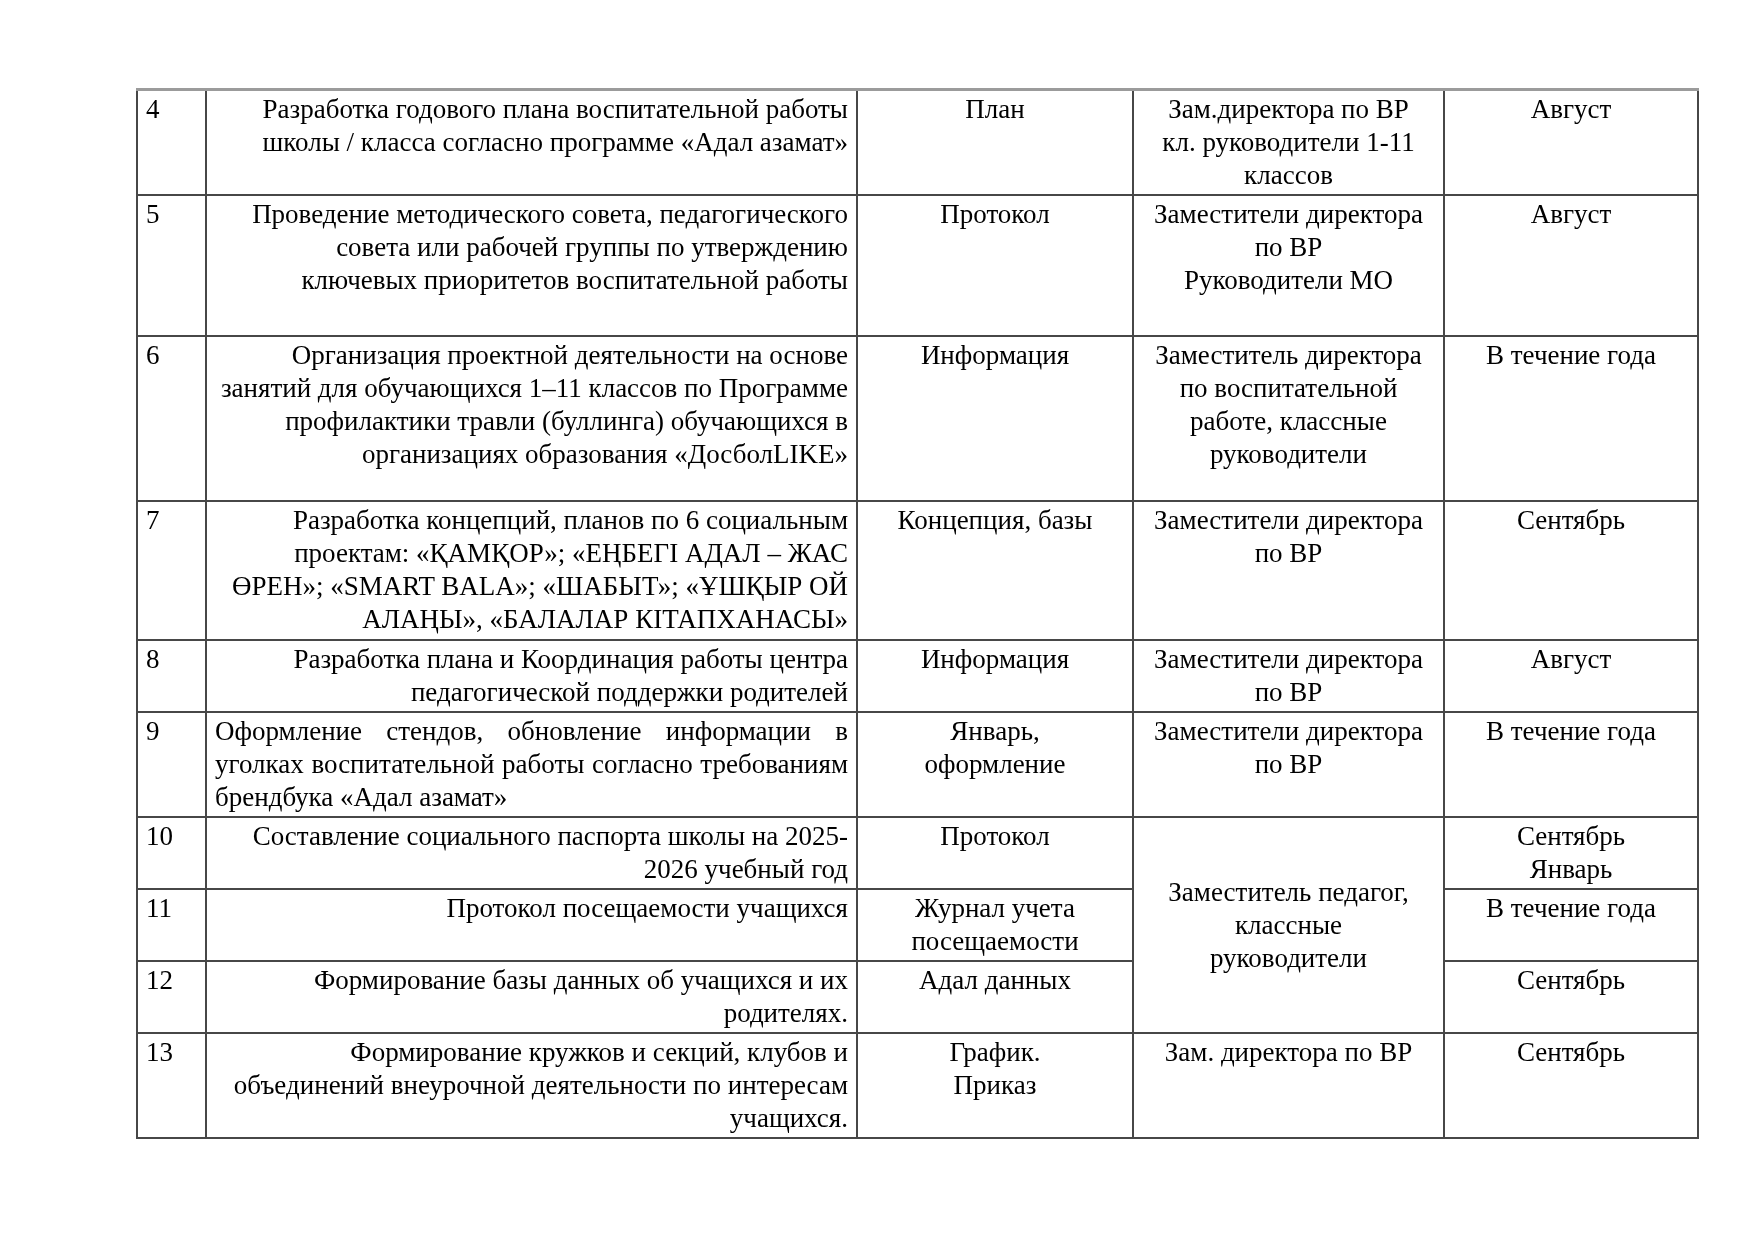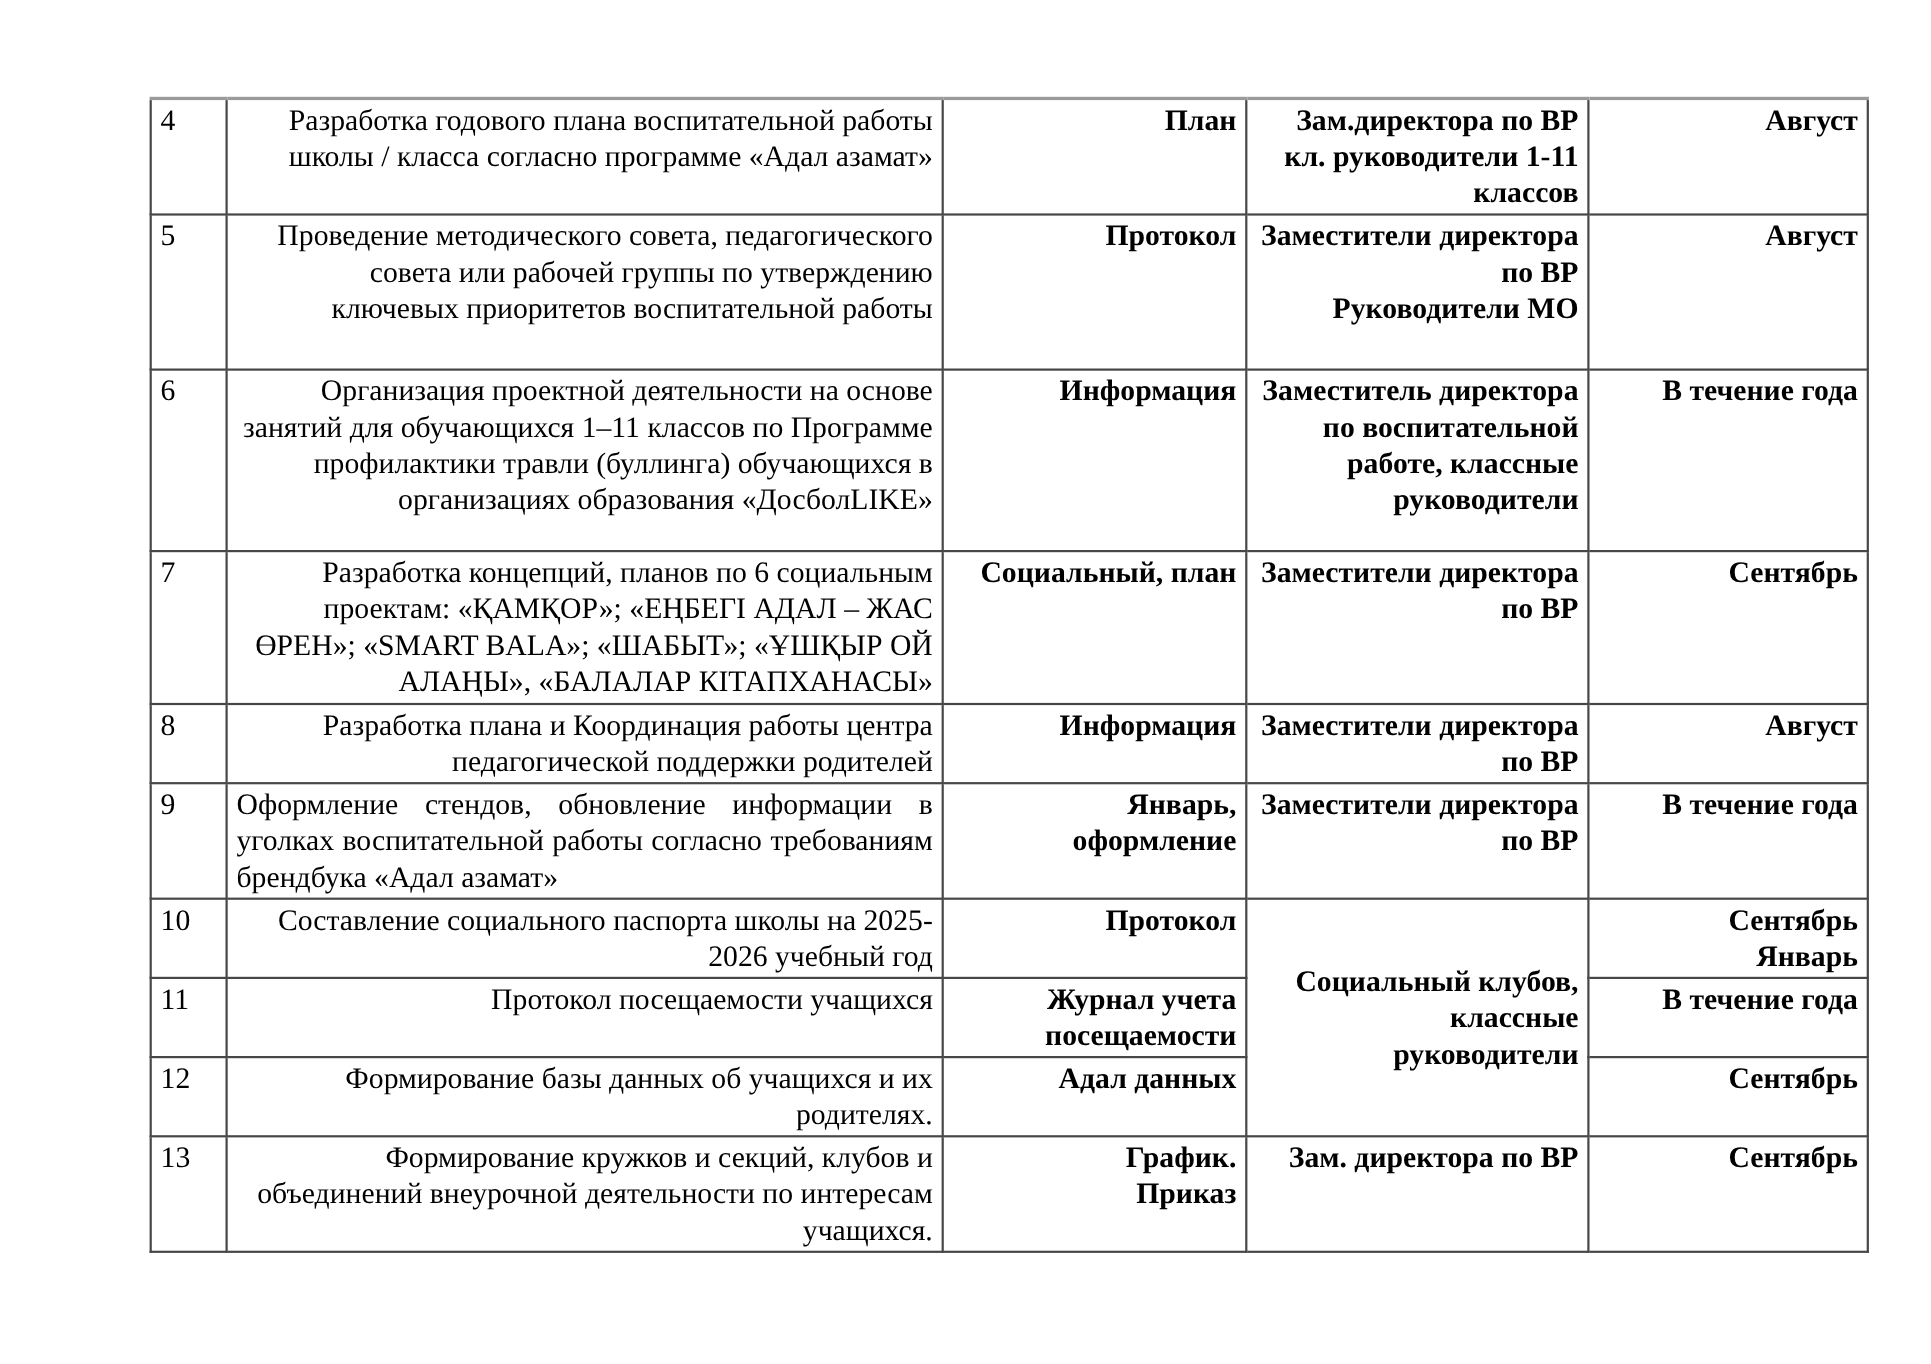--- a/index.html
+++ b/index.html
@@ -48,21 +48,21 @@
     text-align: left;
     padding-left: 10px;
     padding-right: 2px;
   }
   td.act {
     text-align: right;
     padding-left: 11px;
     padding-right: 9px;
   }
   td.act.justify { text-align: justify; }
-  td.doc, td.resp, td.time { text-align: right; font-weight: bold; }
+  td.doc, td.resp, td.time { text-align: center; }
   td.resp.merged { vertical-align: middle; }
 
   tr.r4  { height: 99px; }
   tr.r5  { height: 141px; }
   tr.r6  { height: 165px; }
   tr.r7  { height: 139px; }
   tr.r8  { height: 66px; }
   tr.r9  { height: 99px; }
   tr.r10 { height: 69px; margin-top: 36px; }
   tr.r11 { height: 67px; }
@@ -106,21 +106,21 @@
         <td class="doc">Информация</td>
         <td class="resp">Заместитель директора
 по воспитательной
 работе, классные
 руководители</td>
         <td class="time">В течение года</td>
       </tr>
       <tr class="r7">
         <td class="num">7</td>
         <td class="act">Разработка концепций, планов по 6 социальным проектам: «ҚАМҚОР»; «ЕҢБЕГІ АДАЛ – ЖАС ӨРЕН»; «SMART BALA»; «ШАБЫТ»; «ҰШҚЫР ОЙ АЛАҢЫ», «БАЛАЛАР КІТАПХАНАСЫ»</td>
-        <td class="doc">Социальный, план</td>
+        <td class="doc">Концепция, базы</td>
         <td class="resp">Заместители директора
 по ВР</td>
         <td class="time">Сентябрь</td>
       </tr>
       <tr class="r8">
         <td class="num">8</td>
         <td class="act">Разработка плана и Координация работы центра педагогической поддержки родителей</td>
         <td class="doc">Информация</td>
         <td class="resp">Заместители директора
 по ВР</td>
@@ -132,21 +132,21 @@
         <td class="doc">Январь,
 оформление</td>
         <td class="resp">Заместители директора
 по ВР</td>
         <td class="time">В течение года</td>
       </tr>
       <tr class="r10">
         <td class="num">10</td>
         <td class="act">Составление социального паспорта школы на 2025-2026 учебный год</td>
         <td class="doc">Протокол</td>
-        <td class="resp merged" rowspan="3">Социальный клубов,
+        <td class="resp merged" rowspan="3">Заместитель педагог,
 классные
 руководители</td>
         <td class="time">Сентябрь
 Январь</td>
       </tr>
       <tr class="r11">
         <td class="num">11</td>
         <td class="act">Протокол посещаемости учащихся</td>
         <td class="doc">Журнал учета
 посещаемости</td>

